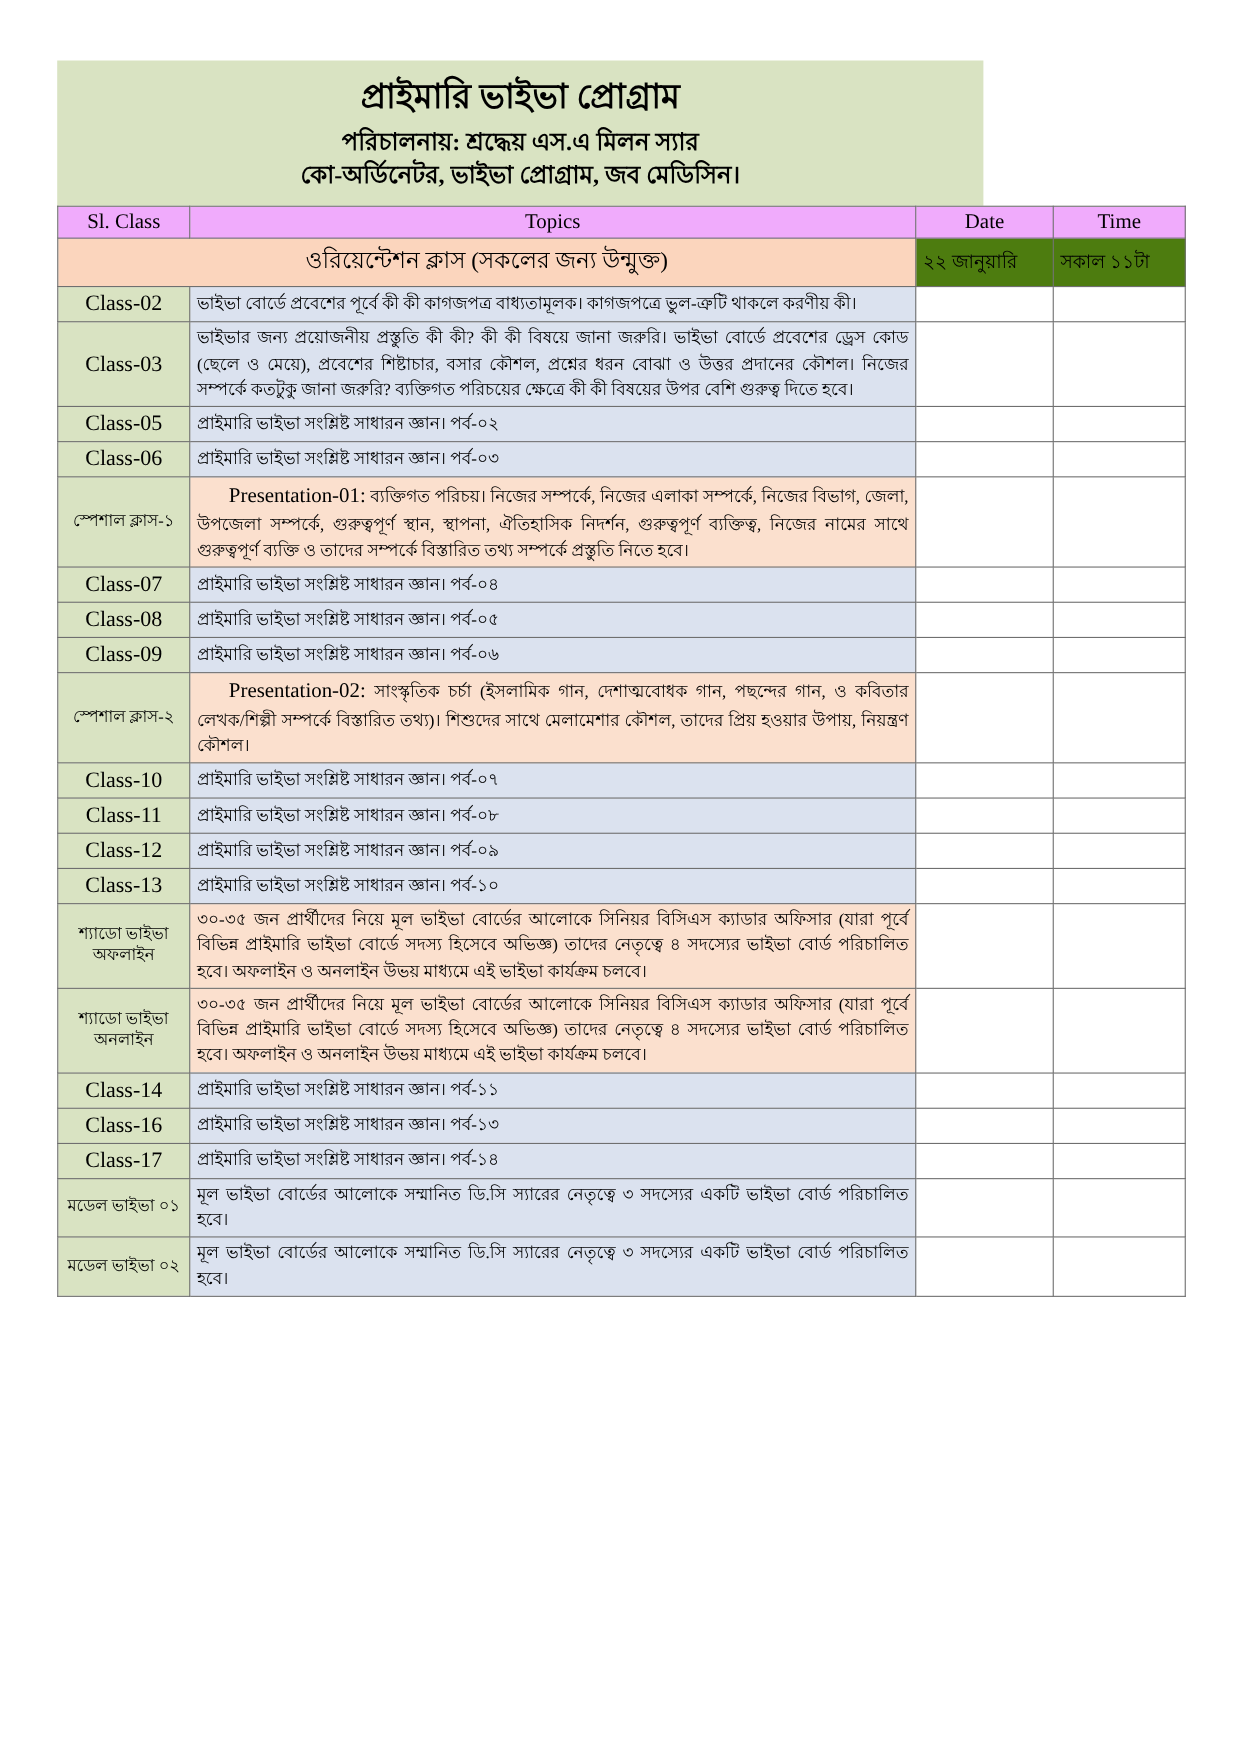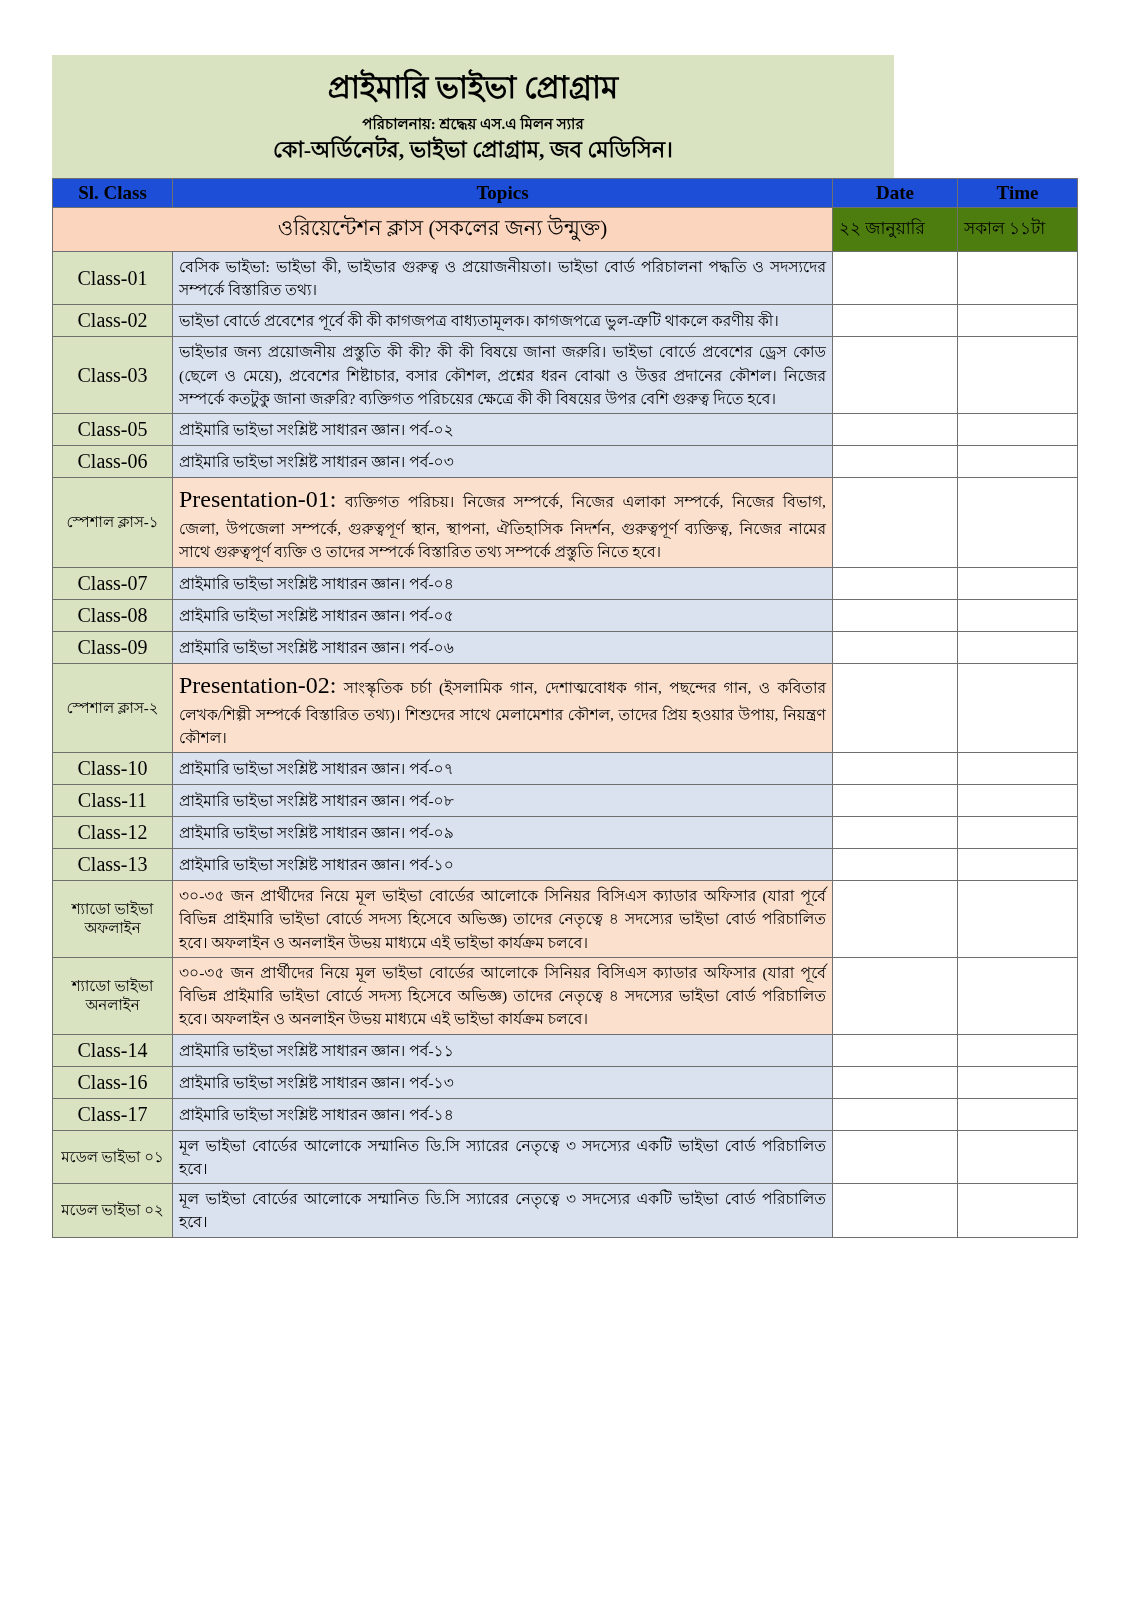--- a/index.html
+++ b/index.html
@@ -26,43 +26,43 @@
     padding: 14px 10px 12px 10px;
     box-sizing: border-box;
   }
   .header .title {
     font-size: 31px;
     font-weight: bold;
     line-height: 1.25;
     margin-bottom: 6px;
   }
   .header .sub1 {
-    font-size: 15px;
+    font-size: 22px;
     font-weight: bold;
     line-height: 1.35;
   }
   .header .sub2 {
     font-size: 22px;
     font-weight: bold;
     line-height: 1.45;
   }
   table.sched {
     border-collapse: collapse;
     width: 100%;
     table-layout: fixed;
   }
   table.sched td, table.sched th {
     border: 1px solid #6f6f6f;
     vertical-align: middle;
     padding: 3px 6px;
     box-sizing: border-box;
   }
   thead th {
-    background: #1d4ed8;
-    font-weight: bold;
+    background: #f0abfc;
+    font-weight: normal;
     font-size: 19px;
     text-align: center;
     padding: 5px 4px;
   }
   col.c-class { width: 120px; }
   col.c-topic { width: 660px; }
   col.c-date  { width: 125px; }
   col.c-time  { width: 120px; }
 
   td.cls {
@@ -76,21 +76,22 @@
   }
   td.topic {
     font-size: 15.5px;
     line-height: 1.55;
     text-align: justify;
     text-justify: inter-word;
   }
   td.topic.blue { background: #dbe2ef; }
   td.topic.peach { background: #fbe0ce; }
   td.topic .lead {
-    font-size: 24px;
+    font-size: 19px;
+    margin-left: 29px;
   }
   td.date, td.time {
     background: #ffffff;
   }
   tr.orient td.orient-title {
     background: #fbd5bd;
     text-align: center;
     font-size: 21px;
     padding: 4px;
   }
@@ -129,26 +130,20 @@
         <th>Date</th>
         <th>Time</th>
       </tr>
     </thead>
     <tbody>
       <tr class="orient">
         <td class="orient-title" colspan="2">ওরিয়েন্টেশন ক্লাস (সকলের জন্য উন্মুক্ত)</td>
         <td class="orient-date">২২ জানুয়ারি</td>
         <td class="orient-time">সকাল ১১টা</td>
       </tr>
-    <tr>
-          <td class="cls">Class-01</td>
-          <td class="topic blue compact">বেসিক ভাইভা: ভাইভা কী, ভাইভার গুরুত্ব ও প্রয়োজনীয়তা। ভাইভা বোর্ড পরিচালনা পদ্ধতি ও সদস্যদের সম্পর্কে বিস্তারিত তথ্য।</td>
-          <td class="date"></td>
-          <td class="time"></td>
-        </tr>
         <tr>
           <td class="cls">Class-02</td>
           <td class="topic blue compact">ভাইভা বোর্ডে প্রবেশের পূর্বে কী কী কাগজপত্র বাধ্যতামূলক। কাগজপত্রে ভুল-ত্রুটি থাকলে করণীয় কী।</td>
           <td class="date"></td>
           <td class="time"></td>
         </tr>
         <tr>
           <td class="cls">Class-03</td>
           <td class="topic blue compact">ভাইভার জন্য প্রয়োজনীয় প্রস্তুতি কী কী? কী কী বিষয়ে জানা জরুরি। ভাইভা বোর্ডে প্রবেশের ড্রেস কোড (ছেলে ও মেয়ে), প্রবেশের শিষ্টাচার, বসার কৌশল, প্রশ্নের ধরন বোঝা ও উত্তর প্রদানের কৌশল। নিজের সম্পর্কে কতটুকু জানা জরুরি? ব্যক্তিগত পরিচয়ের ক্ষেত্রে কী কী বিষয়ের উপর বেশি গুরুত্ব দিতে হবে।</td>
           <td class="date"></td>

